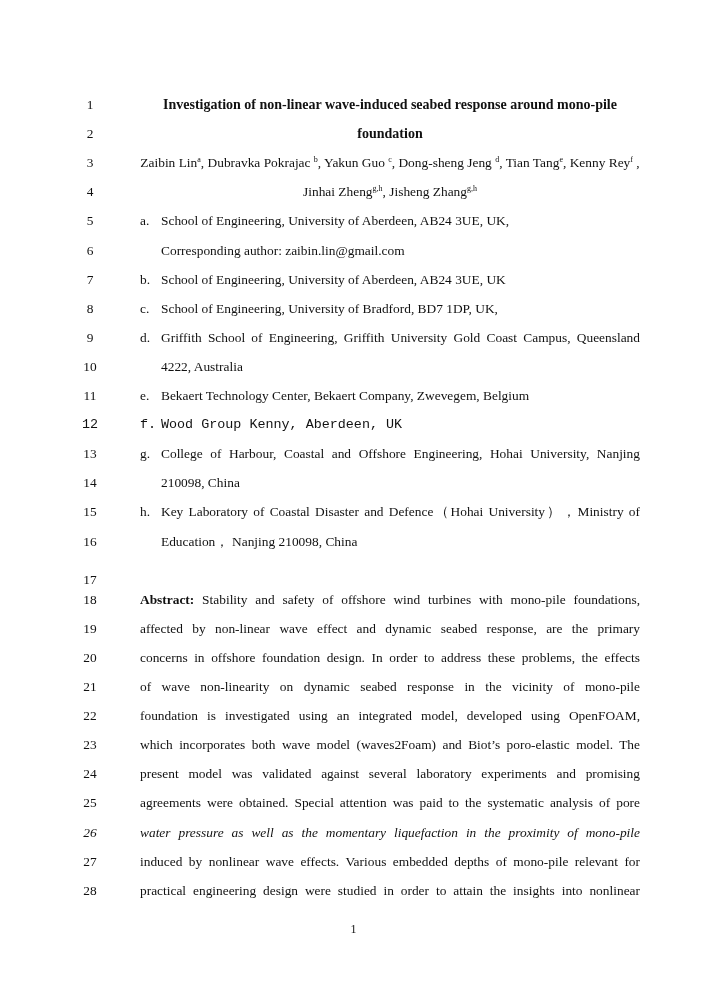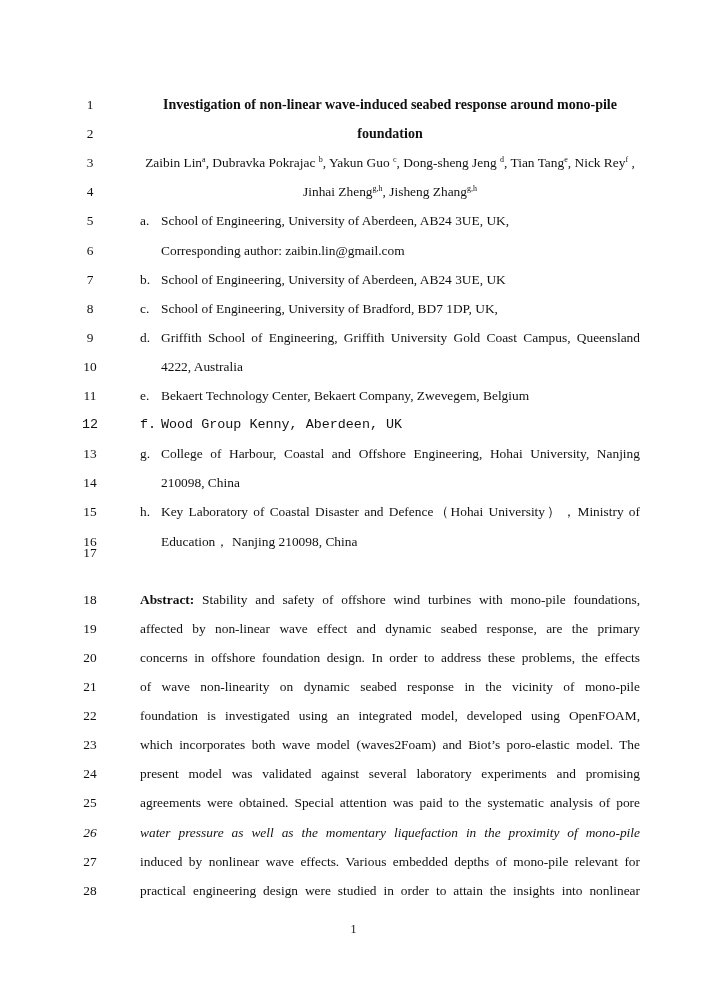--- a/index.html
+++ b/index.html
@@ -26,21 +26,21 @@
     <div class="line" style="top: 90px;">
       <span class="ln">1</span>
       <div class="content center title">Investigation of non-linear wave-induced seabed response around mono-pile</div>
     </div>
     <div class="line" style="top: 119.1px;">
       <span class="ln">2</span>
       <div class="content center title">foundation</div>
     </div>
     <div class="line" style="top: 148.2px;">
       <span class="ln">3</span>
-      <div class="content center" style="left: 135px; width: 510px;"><span>Zaibin Lin</span><sup>a</sup><span>, </span><span>Dubravka Pokrajac </span><sup>b</sup><span>, </span><span>Yakun Guo </span><sup>c</sup><span>, </span><span>Dong-sheng Jeng </span><sup>d</sup><span>, </span><span>Tian Tang</span><sup>e</sup><span>, </span><span>Nick Rey</span><sup>f</sup><span> ,</span></div>
+      <div class="content center" style="left: 135px; width: 510px;"><span>Zaibin Lin</span><sup>a</sup><span>, </span><span>Dubravka Pokrajac </span><sup>b</sup><span>, </span><span>Yakun Guo </span><sup>c</sup><span>, </span><span>Dong-sheng Jeng </span><sup>d</sup><span>, </span><span>Tian Tang</span><sup>e</sup><span>, </span><span>Kenny Rey</span><sup>f</sup><span> ,</span></div>
     </div>
     <div class="line" style="top: 177.3px;">
       <span class="ln">4</span>
       <div class="content center" style="left: 135px; width: 510px;"><span>Jinhai Zheng</span><sup>g,h</sup><span>, </span><span>Jisheng Zhang</span><sup>g,h</sup><span></span></div>
     </div>
     <div class="line" style="top: 206.4px;">
       <span class="ln">5</span>
       <span class="lbl">a.</span>
       <span class="aff">School of Engineering, University of Aberdeen, AB24 3UE, UK,</span>
     </div>
@@ -88,21 +88,21 @@
     </div>
     <div class="line" style="top: 497.4px;">
       <span class="ln">15</span>
       <span class="lbl">h.</span>
       <span class="aff justify">Key Laboratory of Coastal Disaster and Defence（Hohai University），Ministry of</span>
     </div>
     <div class="line" style="top: 526.5px; padding-left: 12px;">
       <span class="ln">16</span>
       <span class="aff">Education，  Nanjing 210098, China</span>
     </div>
-    <div class="line" style="top: 538px;">
+    <div class="line" style="top: 565px;">
       <span class="ln">17</span>
     </div>
     <div class="line" style="top: 584.7px;">
       <span class="ln">18</span>
       <div class="content justify"><b>Abstract:</b><span> Stability and safety of offshore wind turbines with mono-pile foundations,</span></div>
     </div>
     <div class="line" style="top: 613.8px;">
       <span class="ln">19</span>
       <div class="content justify"><span>affected by non-linear wave effect and dynamic seabed response, are the primary</span></div>
     </div>

